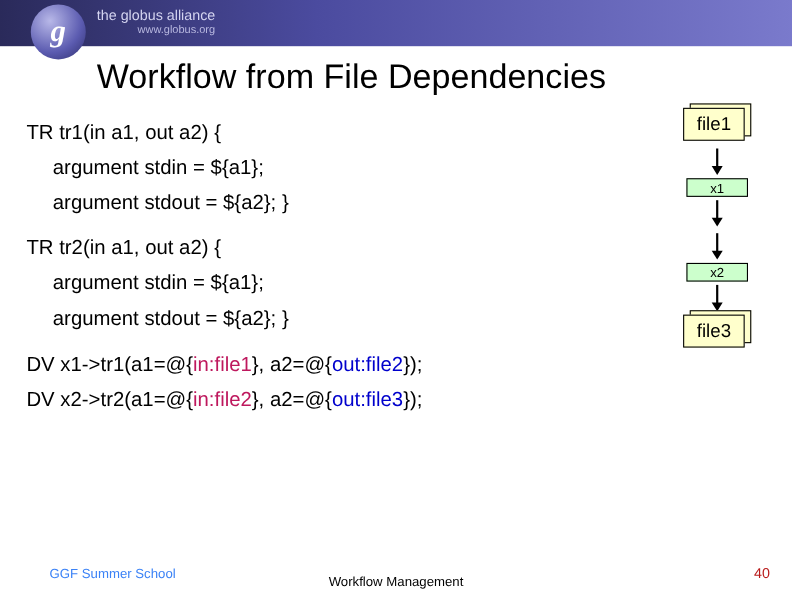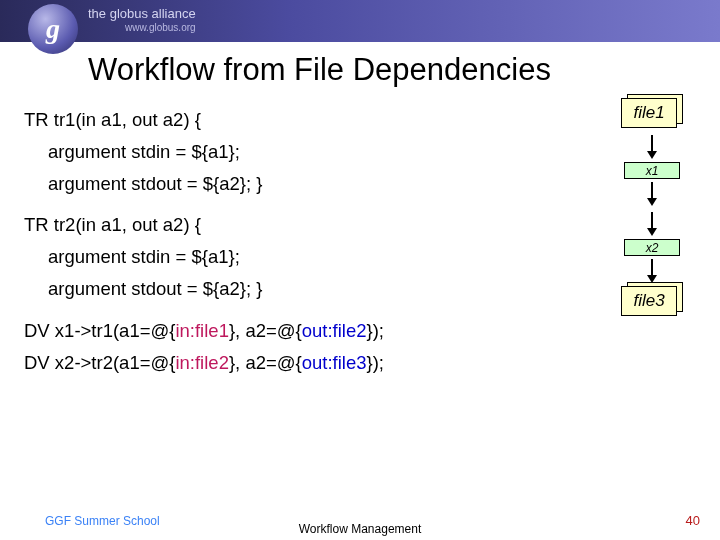--- a/index.html
+++ b/index.html
@@ -73,21 +73,20 @@
   .indent { padding-left: 24px; }
   .gap { height: 10px; }
   .in-kw { color: #be185d; }
   .out-kw { color: #0000cc; }
   .diagram {
     position: absolute;
     right: 28px;
     top: 98px;
     width: 80px;
     text-align: center;
-    font-style: italic;
   }
   .stack {
     position: relative;
     width: 62px;
     height: 34px;
     margin: 0 auto;
   }
   .box {
     position: absolute;
     width: 56px;

